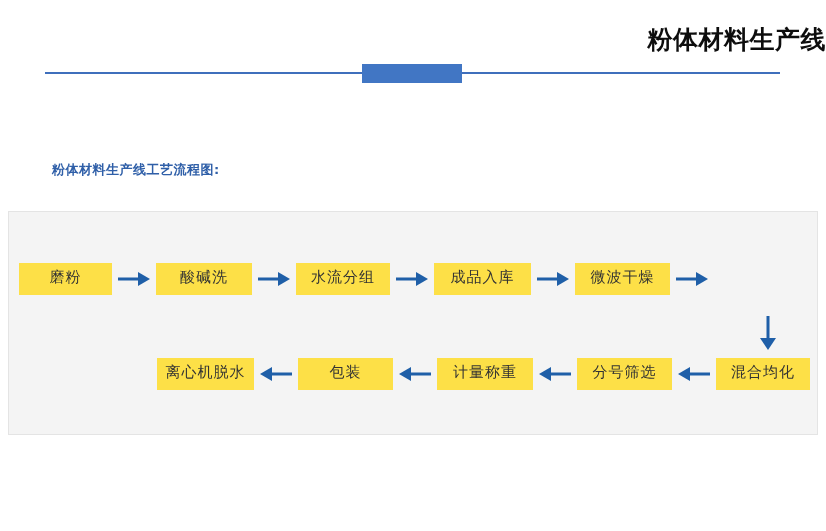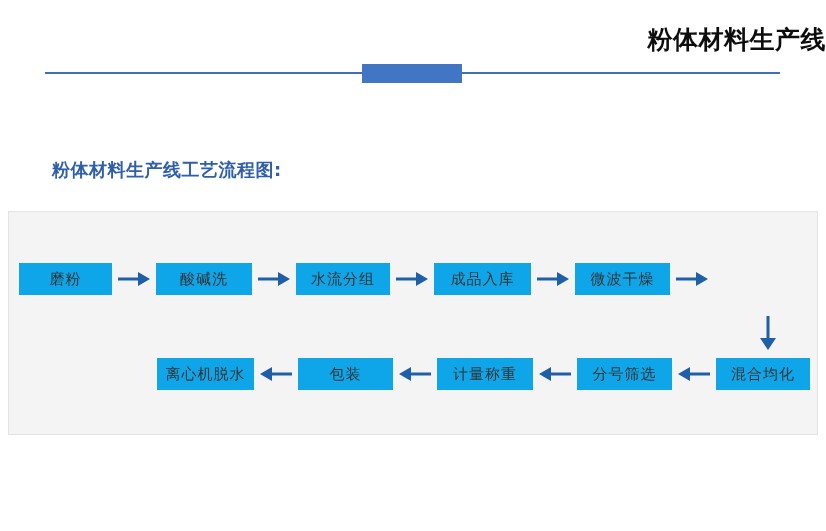--- a/index.html
+++ b/index.html
@@ -57,21 +57,21 @@
     width: 100px;
     height: 19px;
     background: #4176c4;
   }
 
   
   .section-heading {
     position: absolute;
     left: 52px;
     top: 157px;
-    font-size: 18px;
+    font-size: 13px;
     font-weight: bold;
     color: #2f5fa8;
     letter-spacing: 0.5px;
     line-height: 26px;
   }
 
   
   .flow-panel {
     position: absolute;
     left: 8px;
@@ -94,30 +94,31 @@
     top: 51px;
     width: 810px;
   }
   .flow-row.row-2 {
     left: 0px;
     top: 146px;
     width: 810px;
   }
 
   .flow-box {
-    background: #0ea5e9;
+    background: #fde047;
     color: #333333;
     font-size: 15px;
     height: 32px;
     line-height: 32px;
     text-align: center;
     letter-spacing: 1px;
     white-space: nowrap;
     box-sizing: border-box;
     flex: none;
+    font-family: Liberation Mono, monospace;
   }
 
   .arrow {
     flex: none;
     display: flex;
     align-items: center;
     justify-content: center;
     color: #1f5fa8;
   }
   .arrow svg { display: block; }

